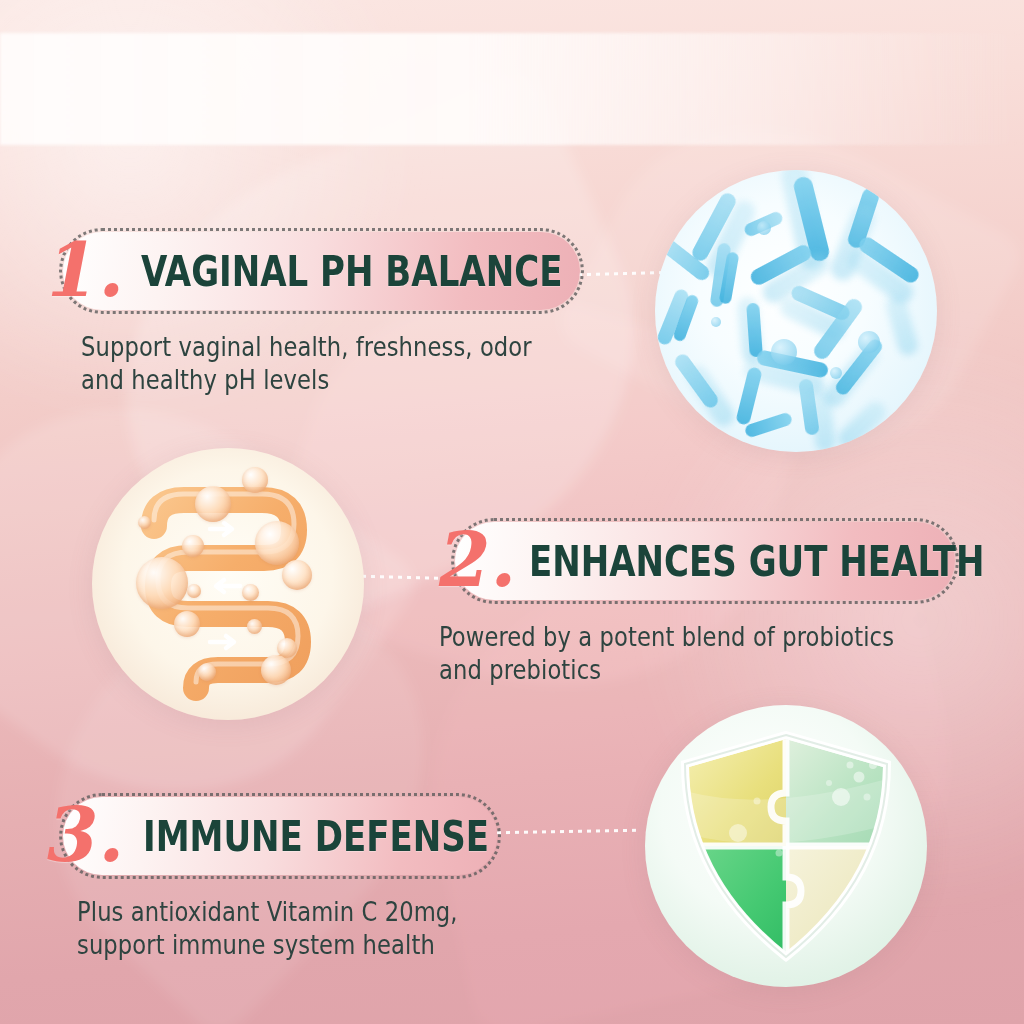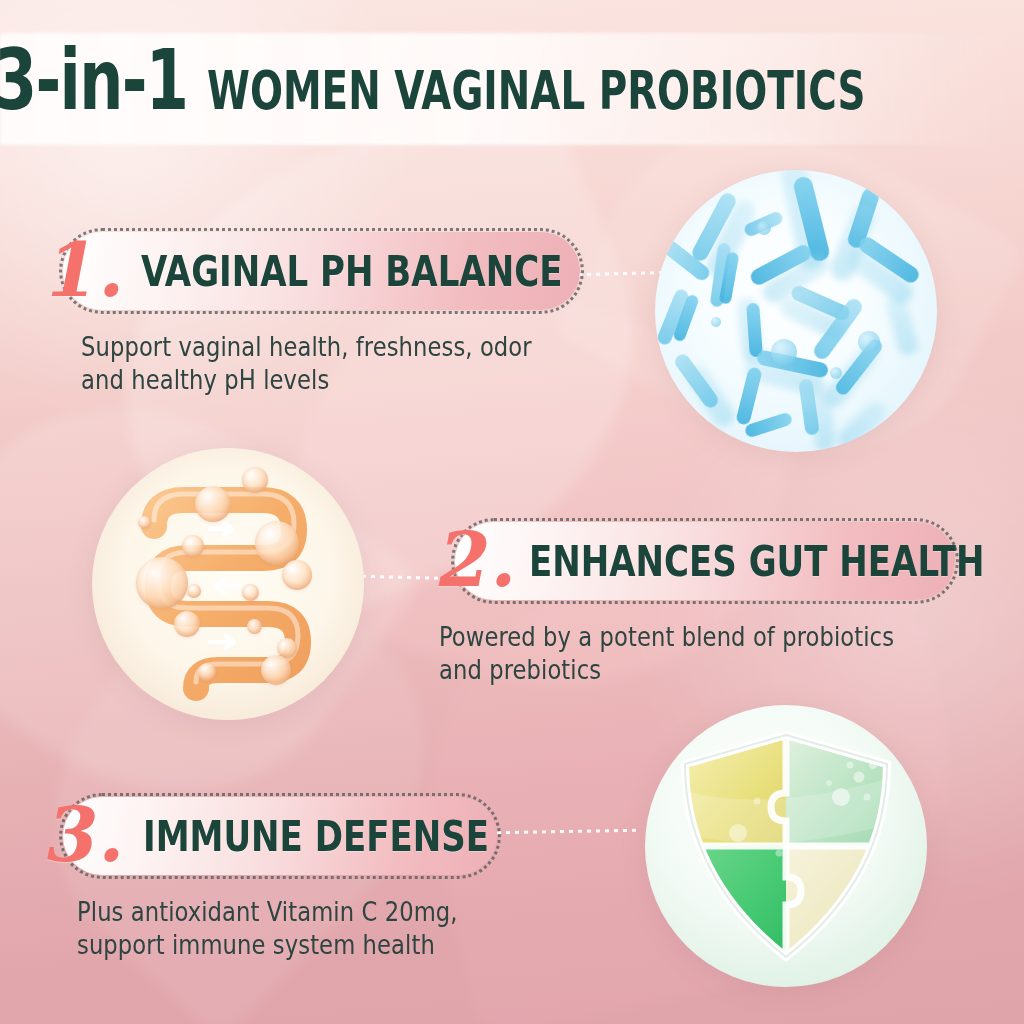--- a/index.html
+++ b/index.html
@@ -247,24 +247,20 @@
   <div class="petal" style="left:-60px; top:420px; width:420px; height:360px;
               background:rgba(255,255,255,.28); transform:rotate(36deg);"></div>
   <div class="petal" style="left:430px; top:560px; width:520px; height:430px;
               background:rgba(225,150,160,.30); transform:rotate(-12deg);"></div>
   <div class="petal" style="left:40px; top:620px; width:400px; height:330px;
               background:rgba(255,255,255,.18); transform:rotate(-46deg);"></div>
   <div class="petal" style="left:600px; top:140px; width:380px; height:300px;
               background:rgba(255,255,255,.22); transform:rotate(28deg);"></div>
 
   <div class="header-band"></div>
-  <div class="header-row">
-    <span class="title-big">3-in-1</span>
-    <span class="title-rest">WOMEN VAGINAL PROBIOTICS</span>
-  </div>
 
   <div class="connector" style="left:578px; top:272px; width:96px; transform:rotate(-1.5deg);"></div>
 
   <div class="circle circle-bacteria" style="left:655px; top:170px; width:282px; height:282px;">
     <div class="rod soft" style="left:48%; top:-3%;  width:26px; height:108px; transform:rotate(-12deg);"></div>
     <div class="rod deep" style="left:52%; top:2%;   width:19px; height:86px;  transform:rotate(-14deg);"></div>
     <div class="rod" style="left:18%; top:7%;   width:16px; height:74px;  transform:rotate(28deg);"></div>
     <div class="rod soft" style="left:23%; top:10%;  width:22px; height:82px;  transform:rotate(26deg);"></div>
     <div class="rod deep" style="left:71%; top:6%;   width:17px; height:62px;  transform:rotate(18deg);"></div>
     <div class="rod soft" style="left:66%; top:12%;  width:24px; height:78px;  transform:rotate(22deg);"></div>

